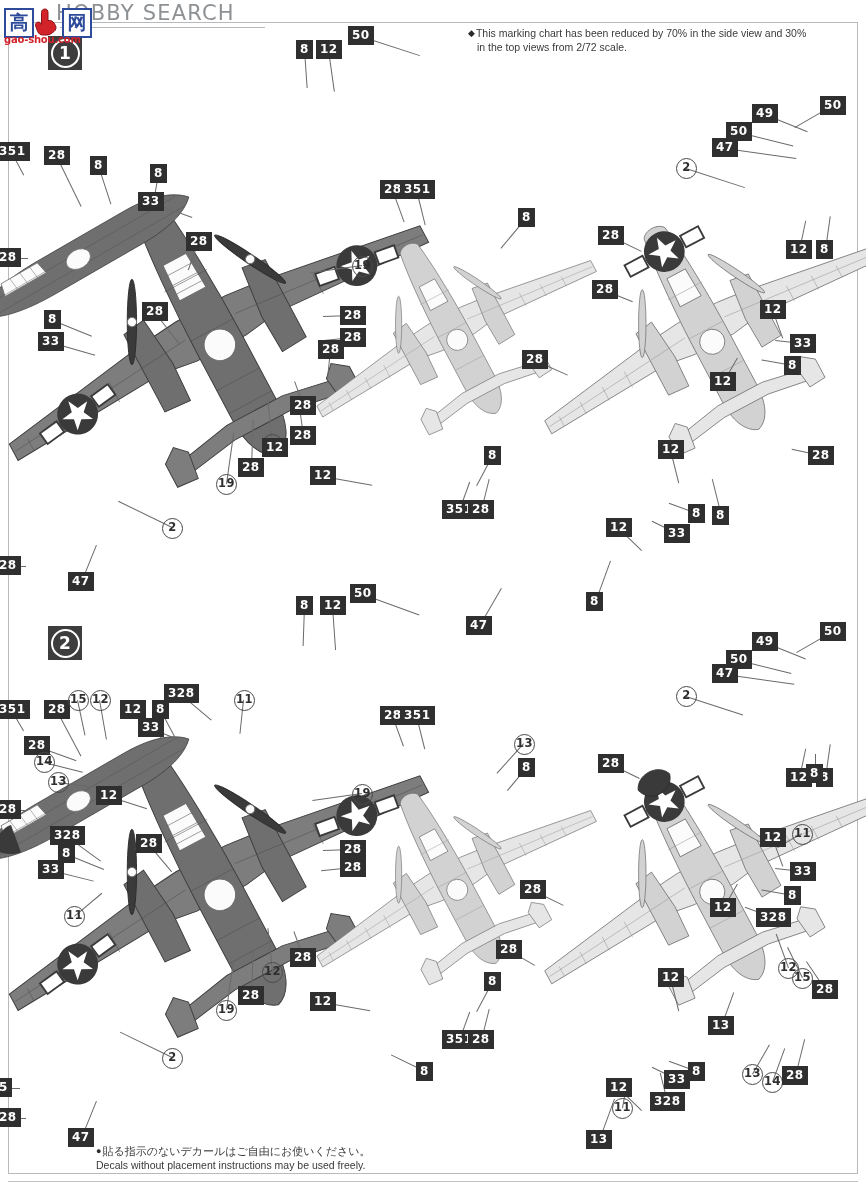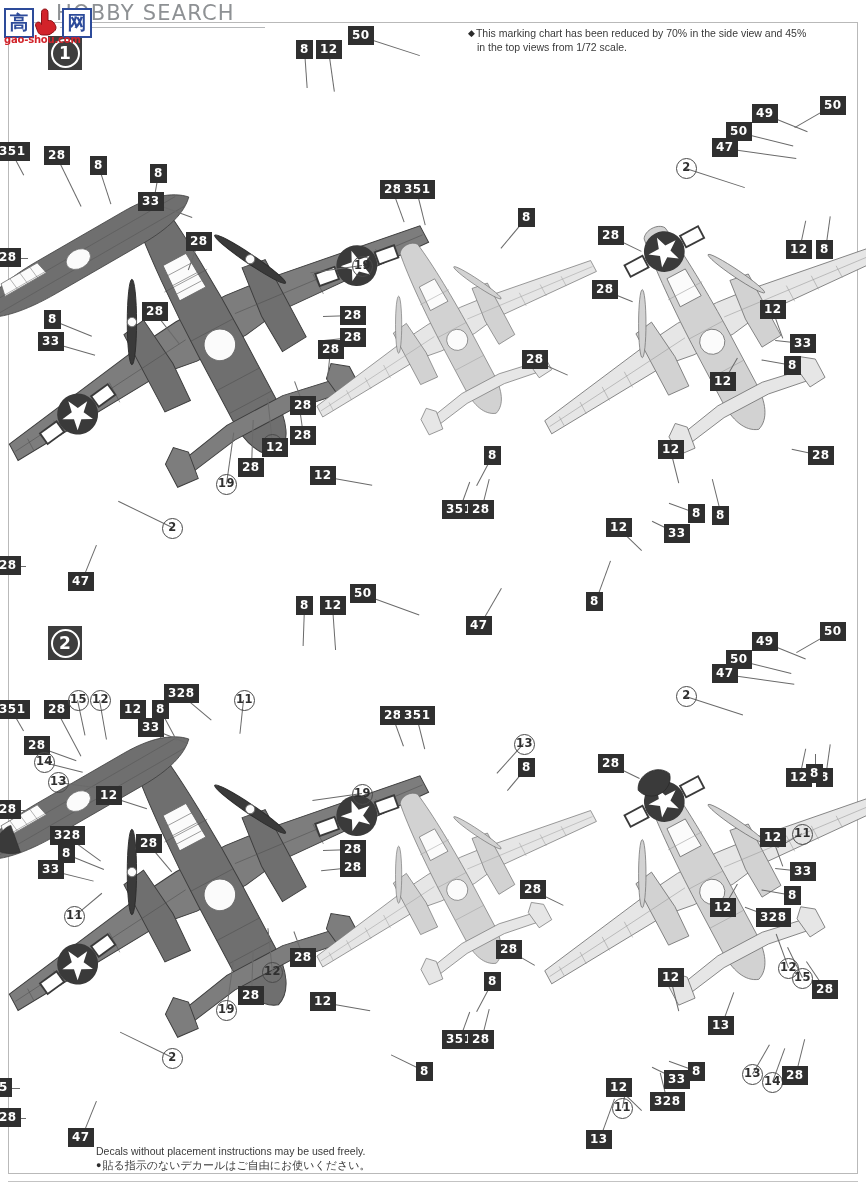--- a/index.html
+++ b/index.html
@@ -251,30 +251,30 @@
     <div class="wm-box wm-b1">高</div>
     <div class="wm-box wm-b3">网</div>
     <svg class="wm-hand" viewBox="0 0 28 30">
       <path d="M13 3 c2 0 3 1.5 3 3.5 v8 h1.5 c2 0 3.5 1 4.5 2.5 l1.5 2.5 c1 2 .5 4.5 -1.5 6 l-3 2.2 c-1.2 .9 -2.6 1.3 -4 1.3 h-4.5 c-2.2 0 -4 -1.5 -4.8 -3.5 l-2 -5.5 c-.6 -1.7 .3 -3.4 2 -3.8 c1.2 -.3 2.4 .2 3 1.2 l.8 1.3 v-12.2 c0 -2 1.3 -3.5 3.5 -3.5 z" fill="#d2232a" stroke="#8c1116" stroke-width="1"></path>
     </svg>
     <div class="wm-url">gao-shou.com</div>
   </div>
 
   <div class="note-top">
     <div class="note-line">
-      <span class="dia">◆</span><span>This marking chart has been reduced by 70% in the side view and 45%</span>
+      <span class="dia">◆</span><span>This marking chart has been reduced by 70% in the side view and 30%</span>
     </div>
-    <div class="note-line indent">in the top views from 1/72 scale.</div>
+    <div class="note-line indent">in the top views from 2/72 scale.</div>
   </div>
 
   <div class="note-bottom">
-    <div class="note-line">Decals without placement instructions may be used freely.</div>
     <div class="note-line jp">
       <span class="dia">●</span><span>貼る指示のないデカールはご自由にお使いください。</span>
     </div>
+    <div class="note-line">Decals without placement instructions may be used freely.</div>
   </div>
 
   <div class="step" id="step1">
     <div class="ring">1</div>
   </div>
   <div class="step" id="step2">
     <div class="ring">2</div>
   </div>
 
   <div id="callout-layer">

